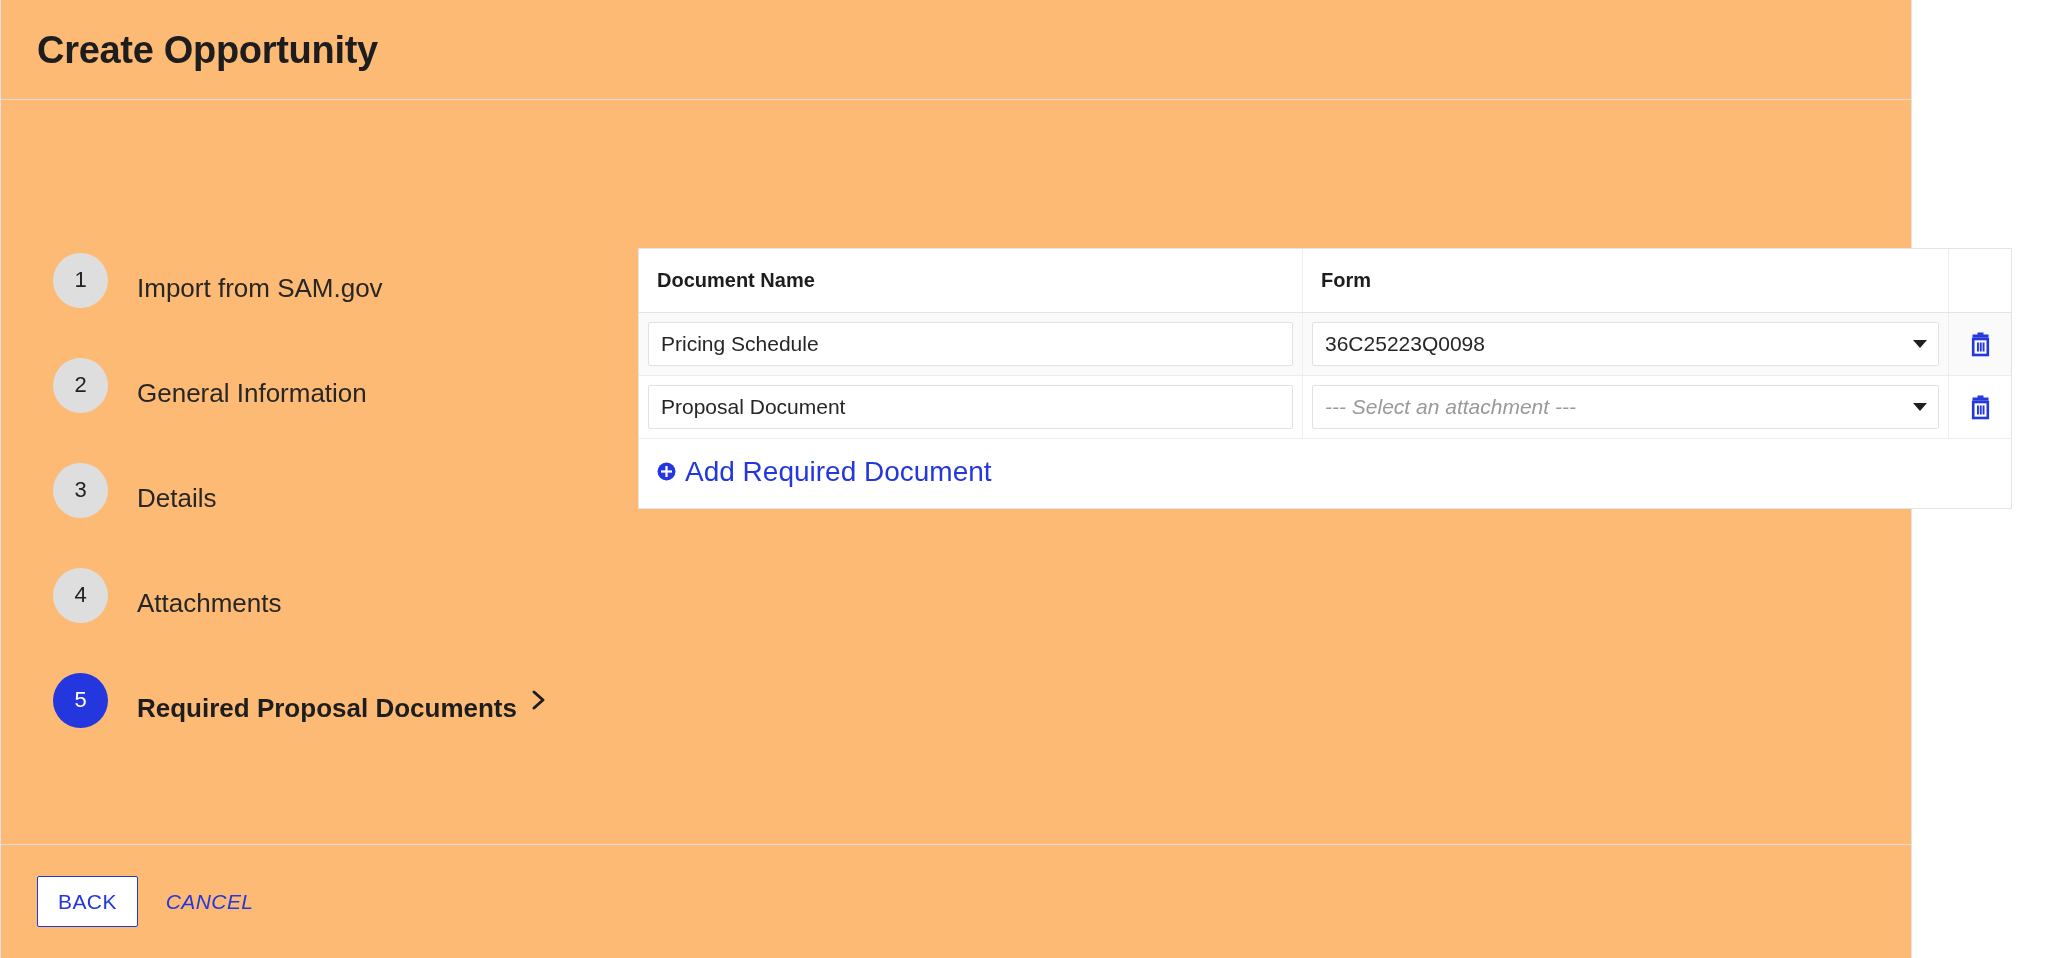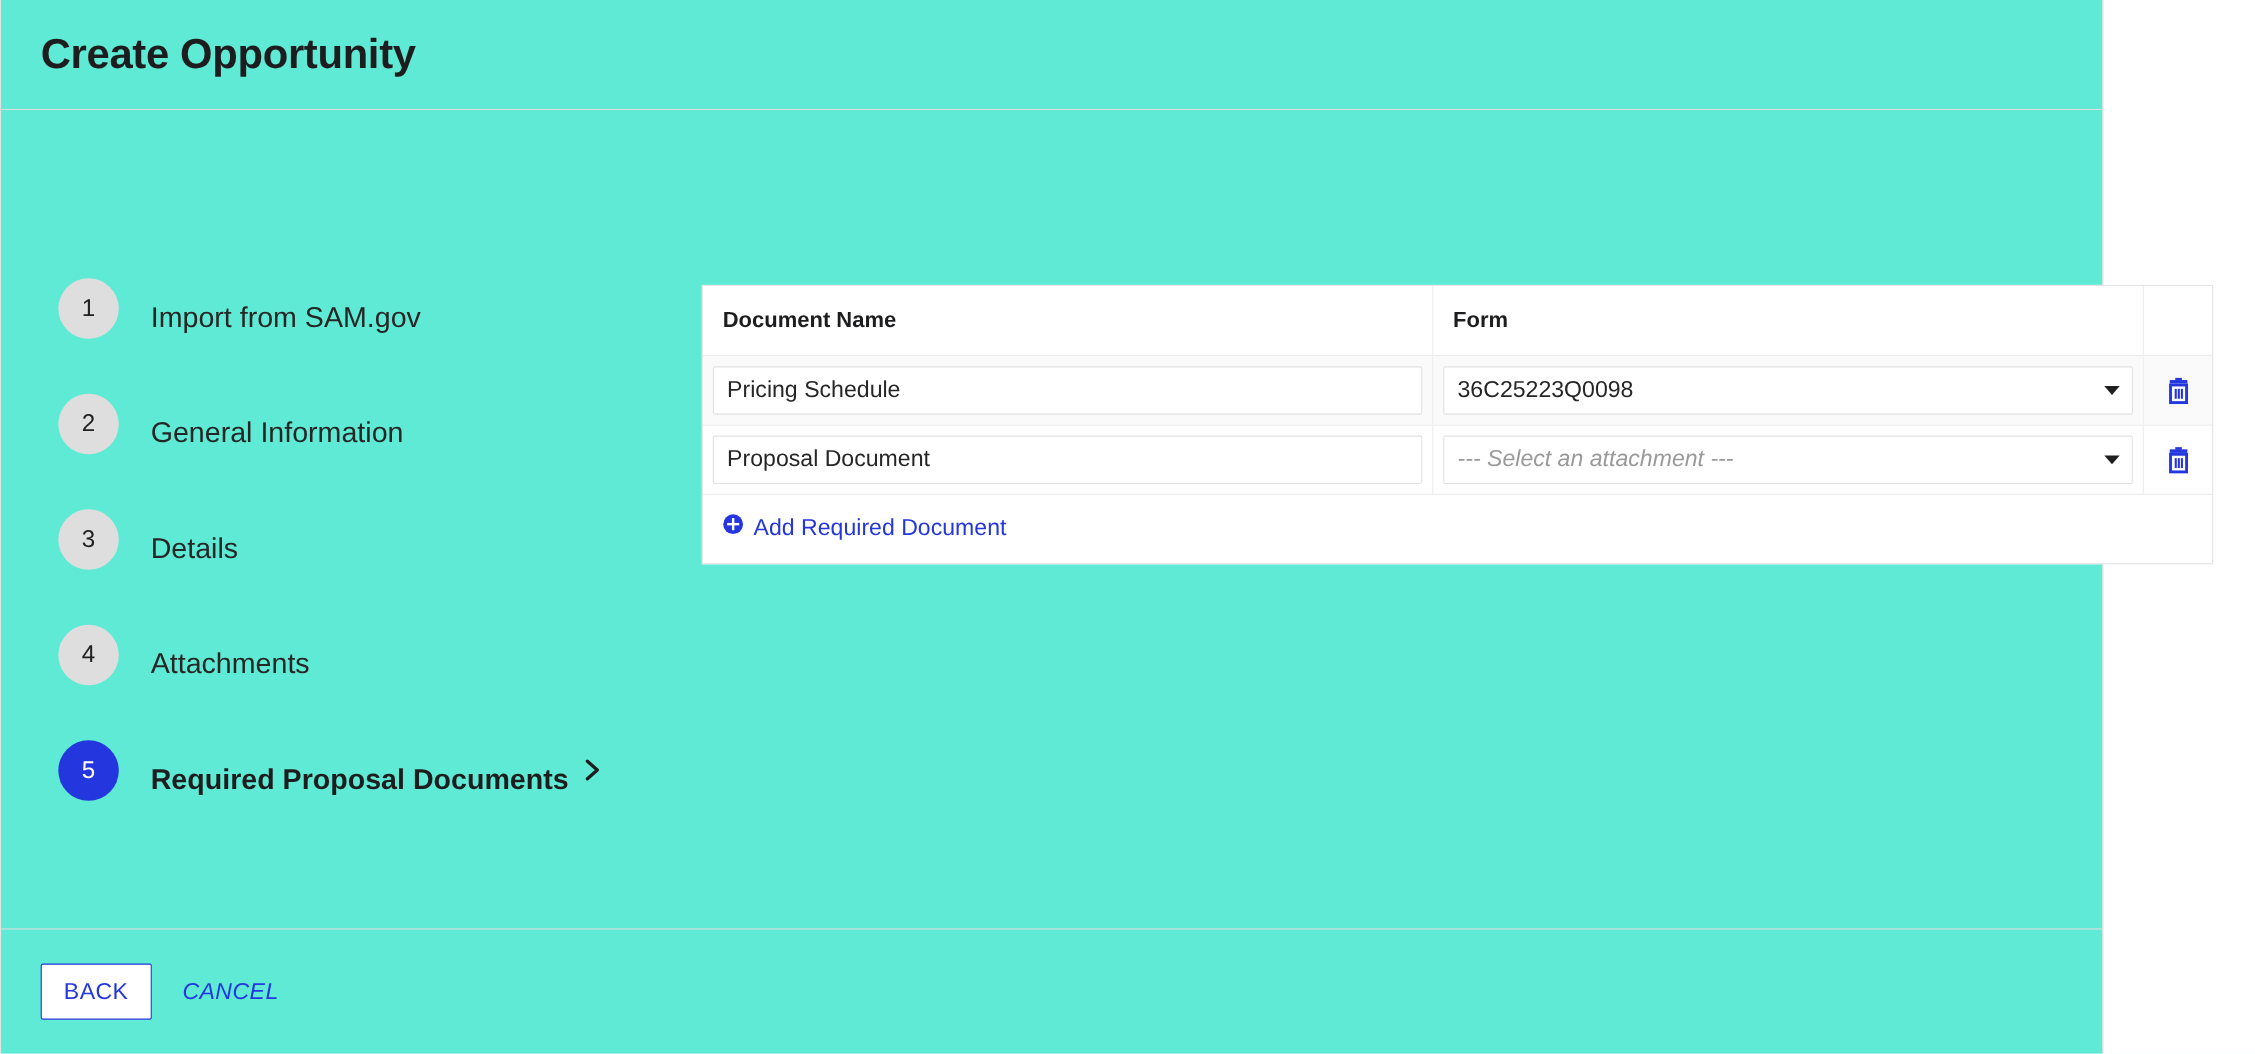--- a/index.html
+++ b/index.html
@@ -17,21 +17,21 @@
     overflow: hidden;
   }
 
   .page {
     position: relative;
     width: 1912px;
     height: 958px;
     box-sizing: border-box;
     border-left: 1px solid #e3e3e3;
     border-right: 1px solid #e3e3e3;
-    background: #5eead4;
+    background: #fdba74;
   }
 
   
   .page-header {
     height: 100px;
     box-sizing: border-box;
     border-bottom: 1px solid #dcdcdc;
     display: flex;
     align-items: center;
     padding-left: 36px;
@@ -100,21 +100,21 @@
     margin-left: 12px;
     display: inline-flex;
     align-items: center;
     color: #1d1d1f;
   }
 
   
   .doc-table {
     position: absolute;
     left: 637px;
-    top: 159px;
+    top: 148px;
     width: 1374px;
     box-sizing: border-box;
     border: 1px solid #e4e4e4;
     background: #fff;
   }
   .doc-row {
     display: flex;
     align-items: stretch;
   }
   .doc-head {
@@ -208,21 +208,21 @@
   .add-row .cell-add {
     padding: 17px 18px 20px 18px;
     display: flex;
     align-items: center;
   }
   .add-link {
     display: inline-flex;
     align-items: center;
     gap: 9px;
     color: #2436dd;
-    font-size: 21px;
+    font-size: 28px;
     text-decoration: none;
     cursor: pointer;
   }
 
   
   .footer {
     height: 112px;
     display: flex;
     align-items: center;
     justify-content: space-between;

